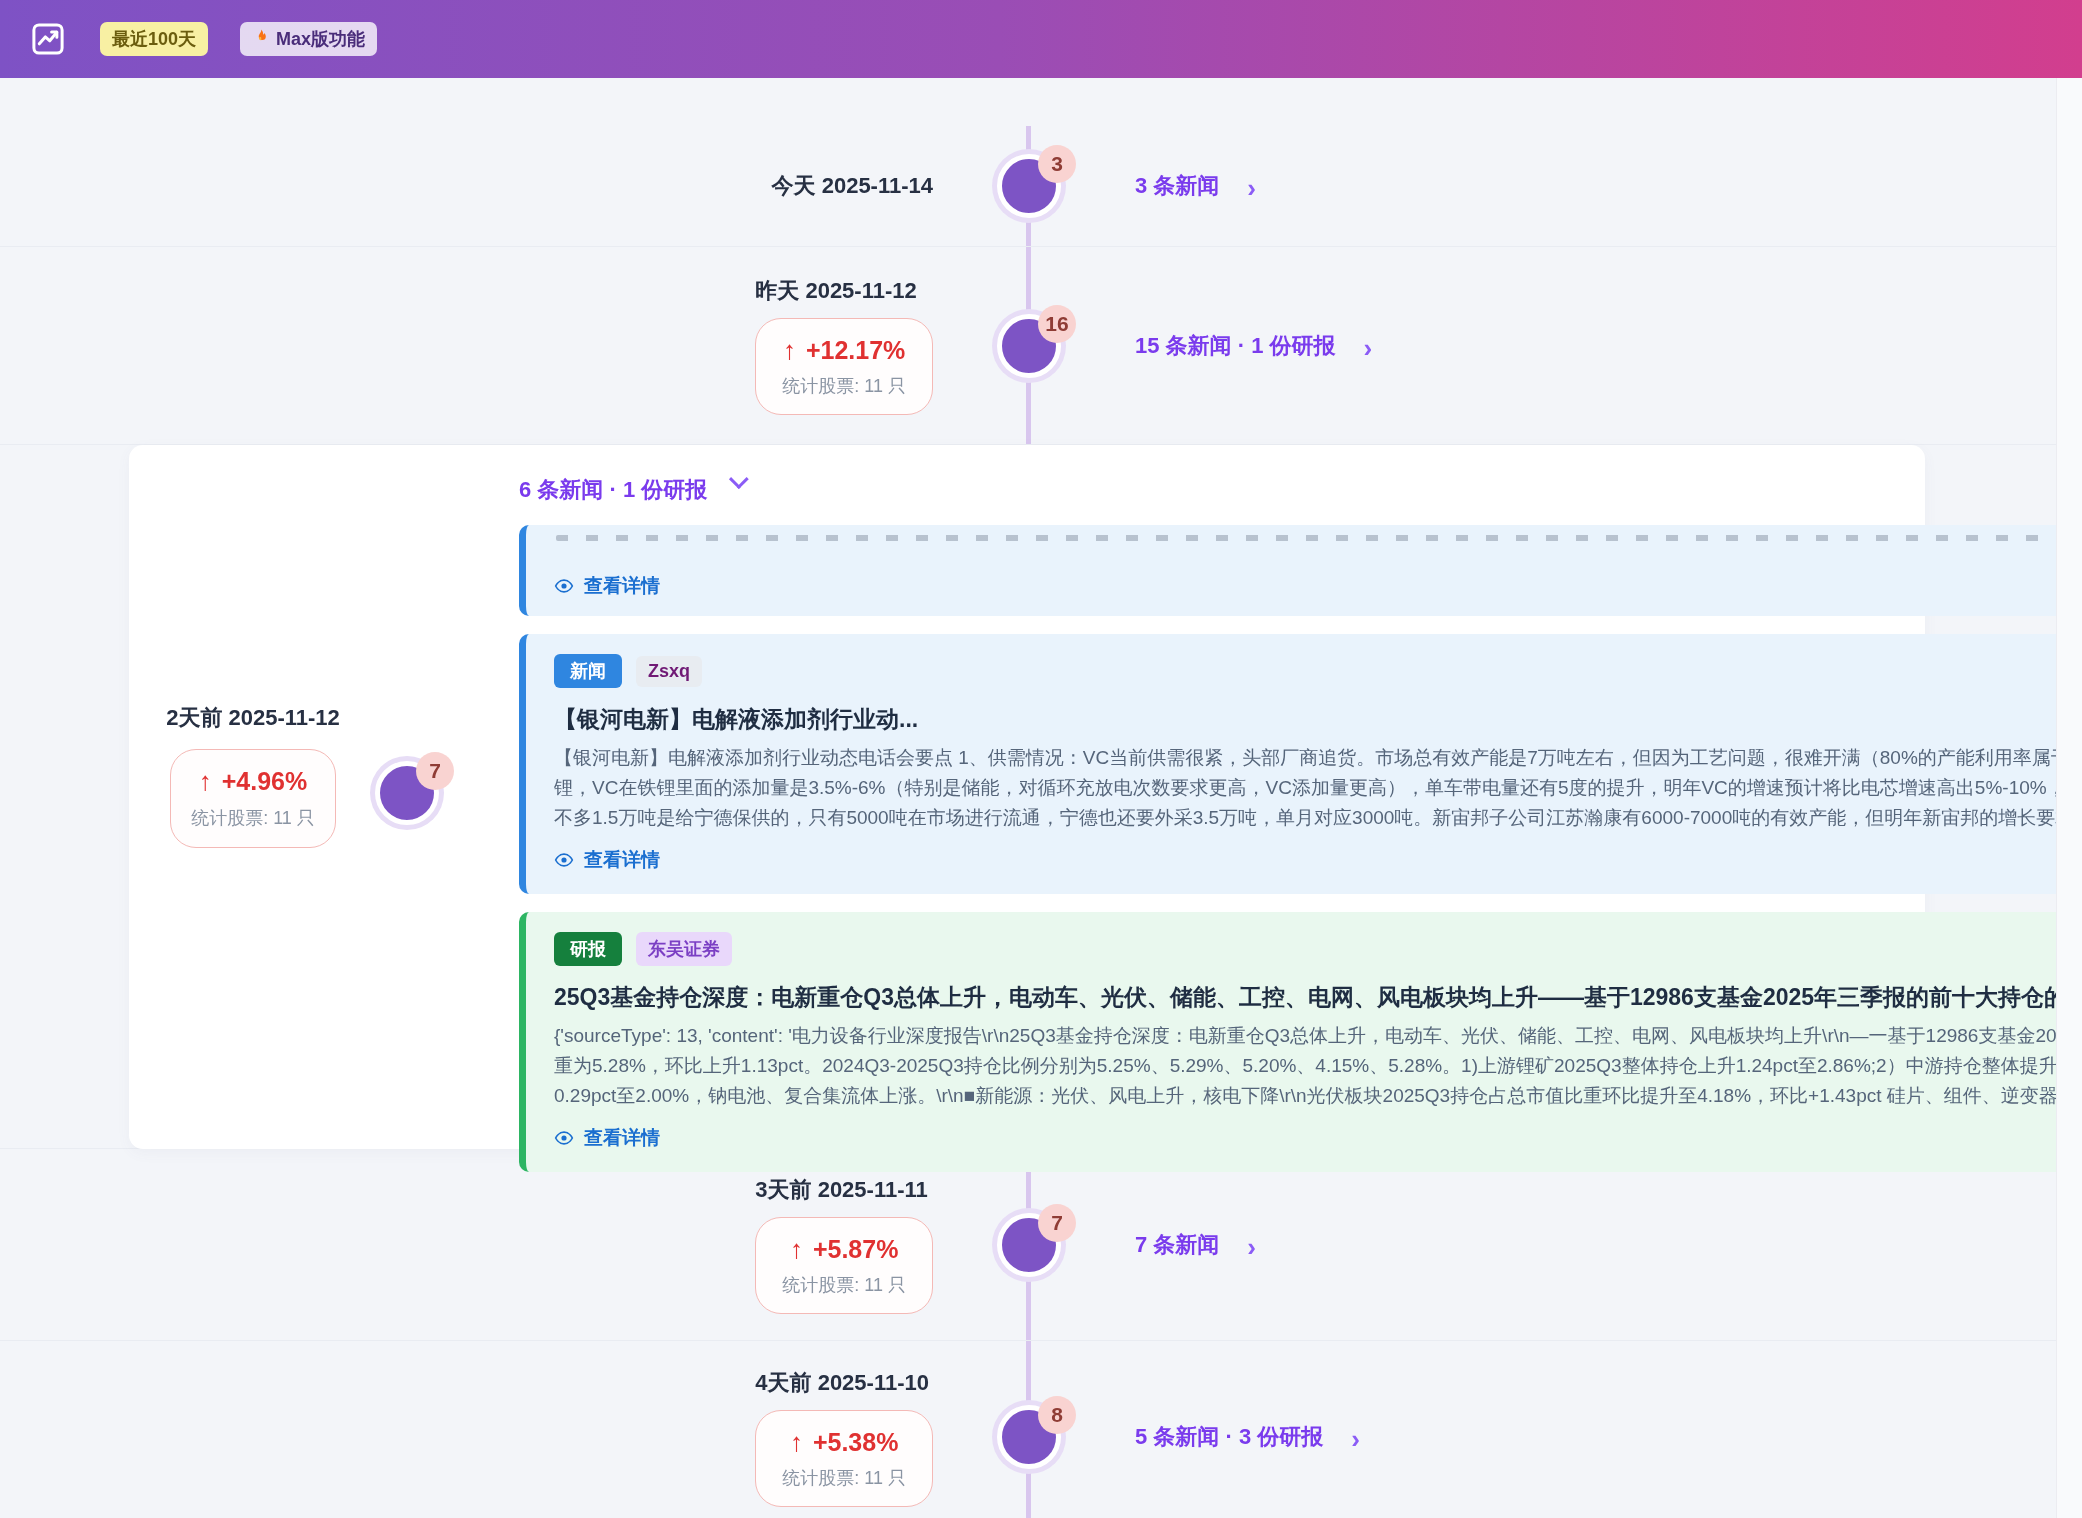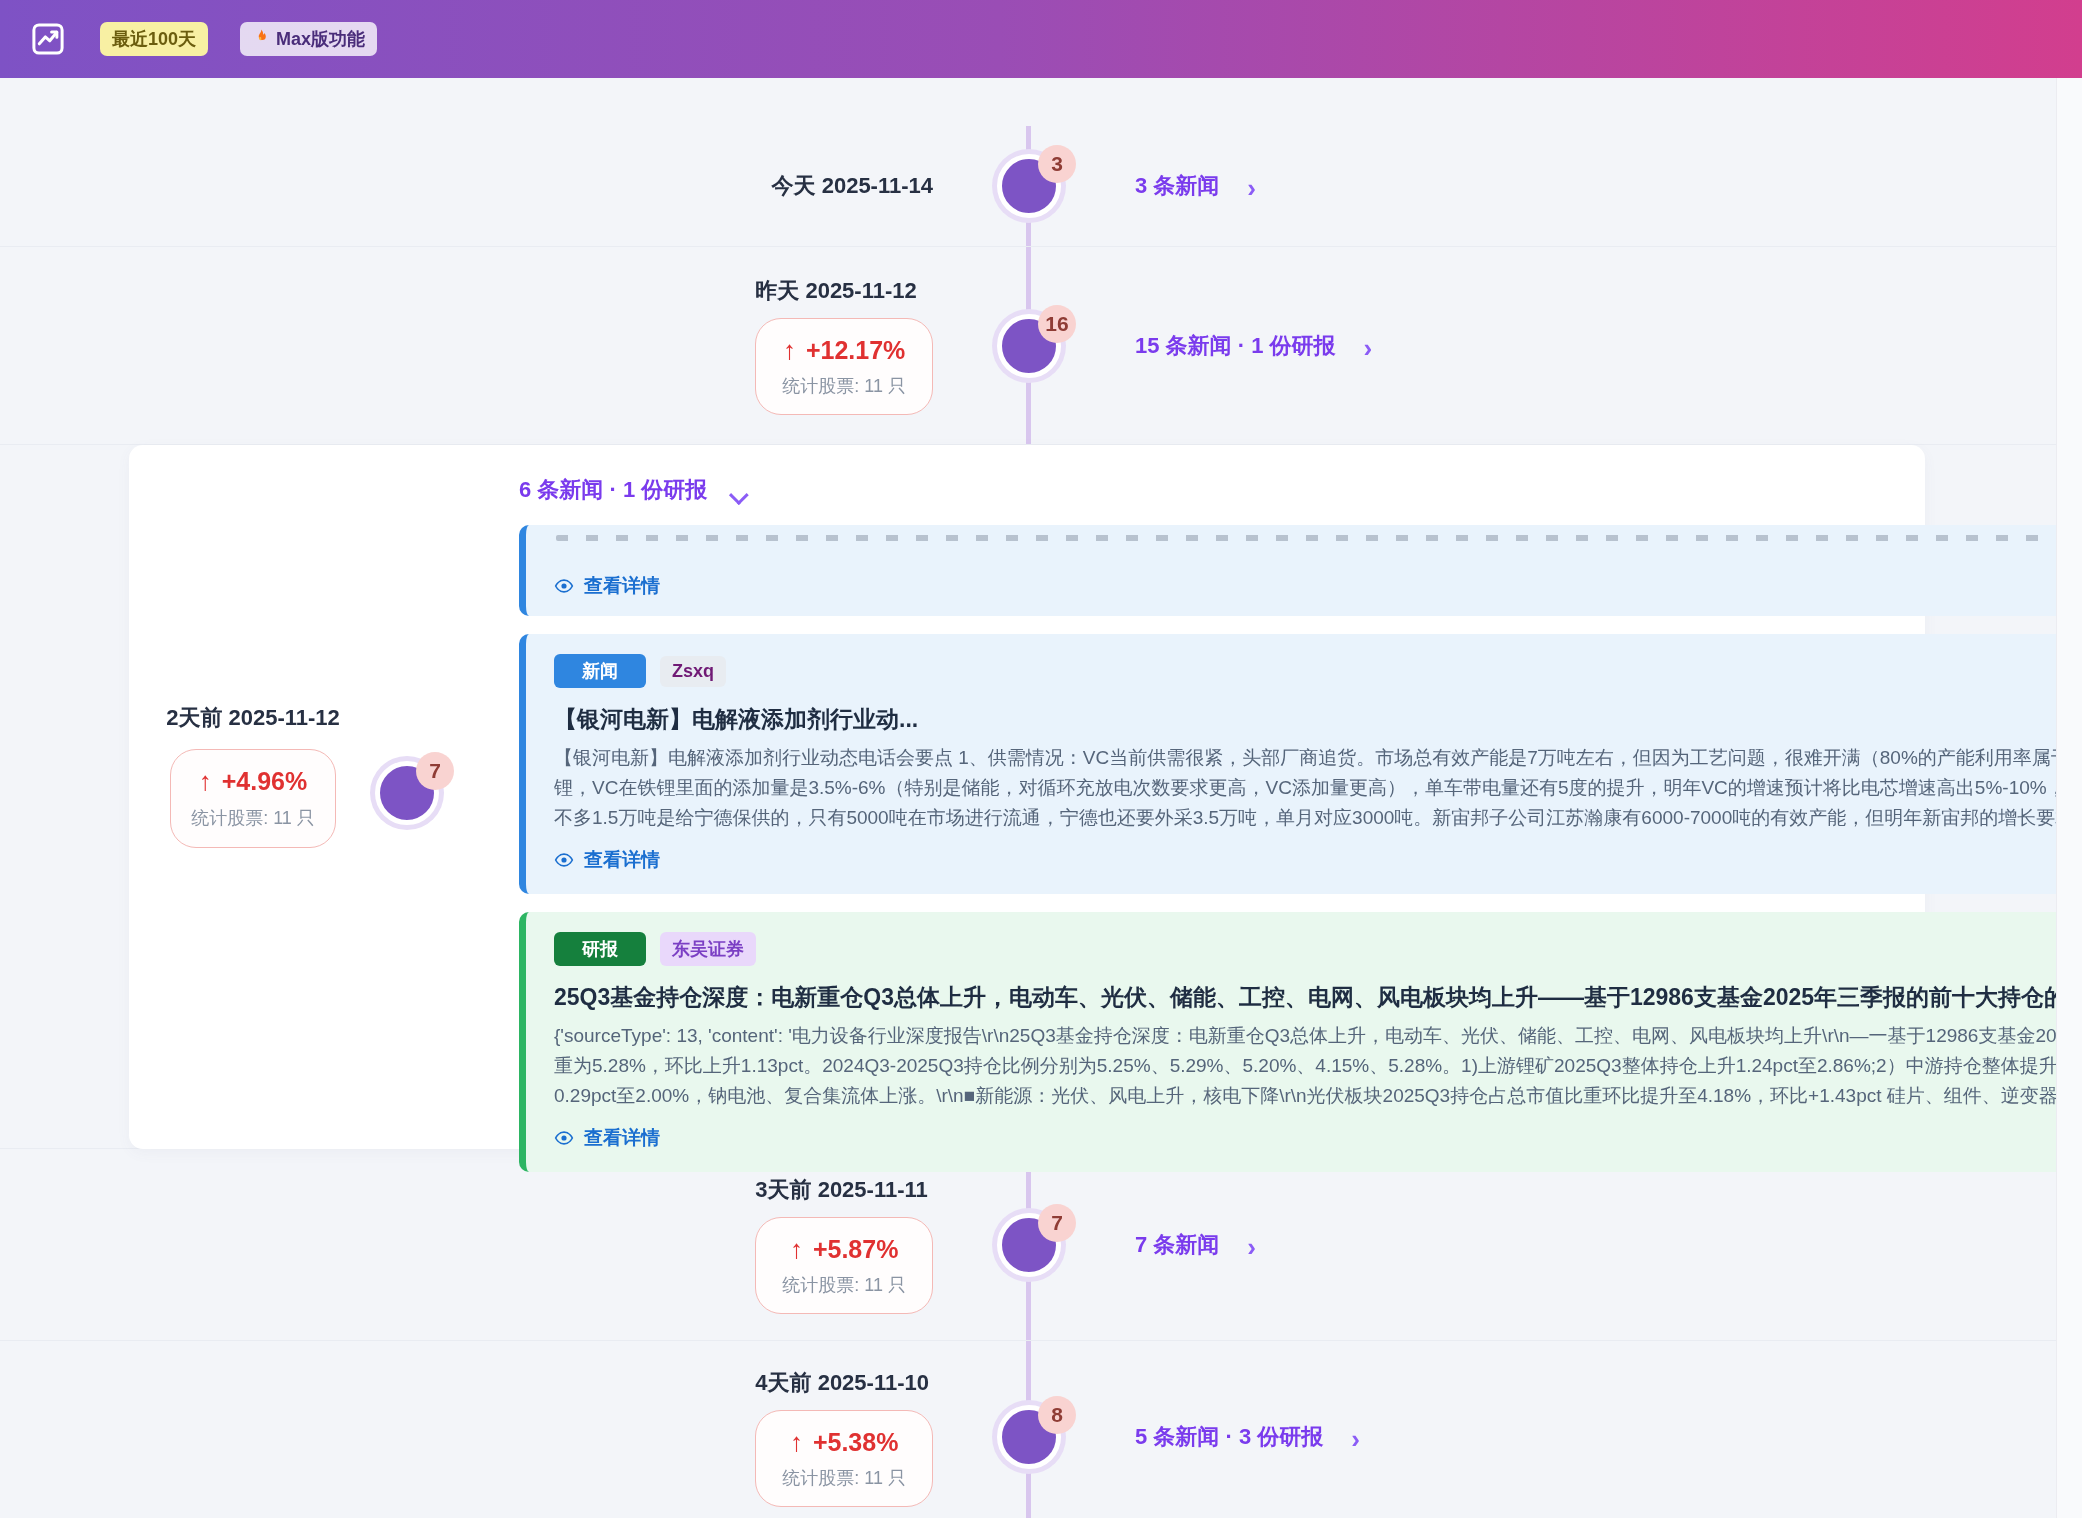--- a/index.html
+++ b/index.html
@@ -84,21 +84,21 @@
   
   .panel-row { height:704px; border-bottom:1px solid #e9ecf2; position:relative; }
   .panel {
     position:absolute; left:129px; top:0; width:1796px; height:704px;
     background:#fff; border-radius:14px;
     box-shadow:0 4px 14px rgba(90,90,130,.05);
     z-index:1;
   }
   .panel-summary {
     position:absolute; left:390px; top:30px;
-    display:inline-flex; align-items:flex-end; gap:22px;
+    display:inline-flex; align-items:flex-start; gap:22px;
     color:#7a3bed; font-size:22px; font-weight:bold; cursor:pointer; white-space:nowrap;
   }
   .chev-down {
     width:14px; height:14px; border-right:3px solid #8b5cf6; border-bottom:3px solid #8b5cf6;
     transform:rotate(45deg) translateY(-4px);
   }
   .panel-meta { position:absolute; left:26px; top:258px; width:196px; text-align:center; }
   .panel-meta .date-label { display:block; }
   .panel-meta .stat-pill { width:166px; margin:16px auto 0; padding:16px 8px; }
   .panel-meta .stat-stocks { white-space:normal; line-height:26px; }
@@ -113,21 +113,21 @@
   .card.partial { padding:10px 28px 16px; }
   .card.report  { border-left-color:#2db563; background:#e9f8ee; }
 
   .clip-sliver {
     height:6px; width:99%; margin:0 2px 18px; border-radius:2px; opacity:.55;
     background:repeating-linear-gradient(90deg,#8f9aaa 0 12px,transparent 12px 30px);
   }
 
   .badge-row { display:flex; align-items:center; gap:14px; }
   .type-badge {
-    color:#fff; font-size:18px; font-weight:bold; border-radius:6px; padding:5px 28px;
+    color:#fff; font-size:18px; font-weight:bold; border-radius:6px; padding:5px 16px;
   }
   .type-badge.news   { background:#2f86e0; }
   .type-badge.report { background:#15803d;font-family:Liberation Serif, serif; }
   .src-badge {
     background:#e8ecf1; color:#701a75; font-size:18px; font-weight:bold;
     border-radius:6px; padding:5px 12px;
   }
   .src-badge.purple { background:#e9d8fb; color:#7b3fc4; }
 
   .card-title { margin:16px 0 8px; font-size:23px; font-weight:bold; color:#1f2d42;

